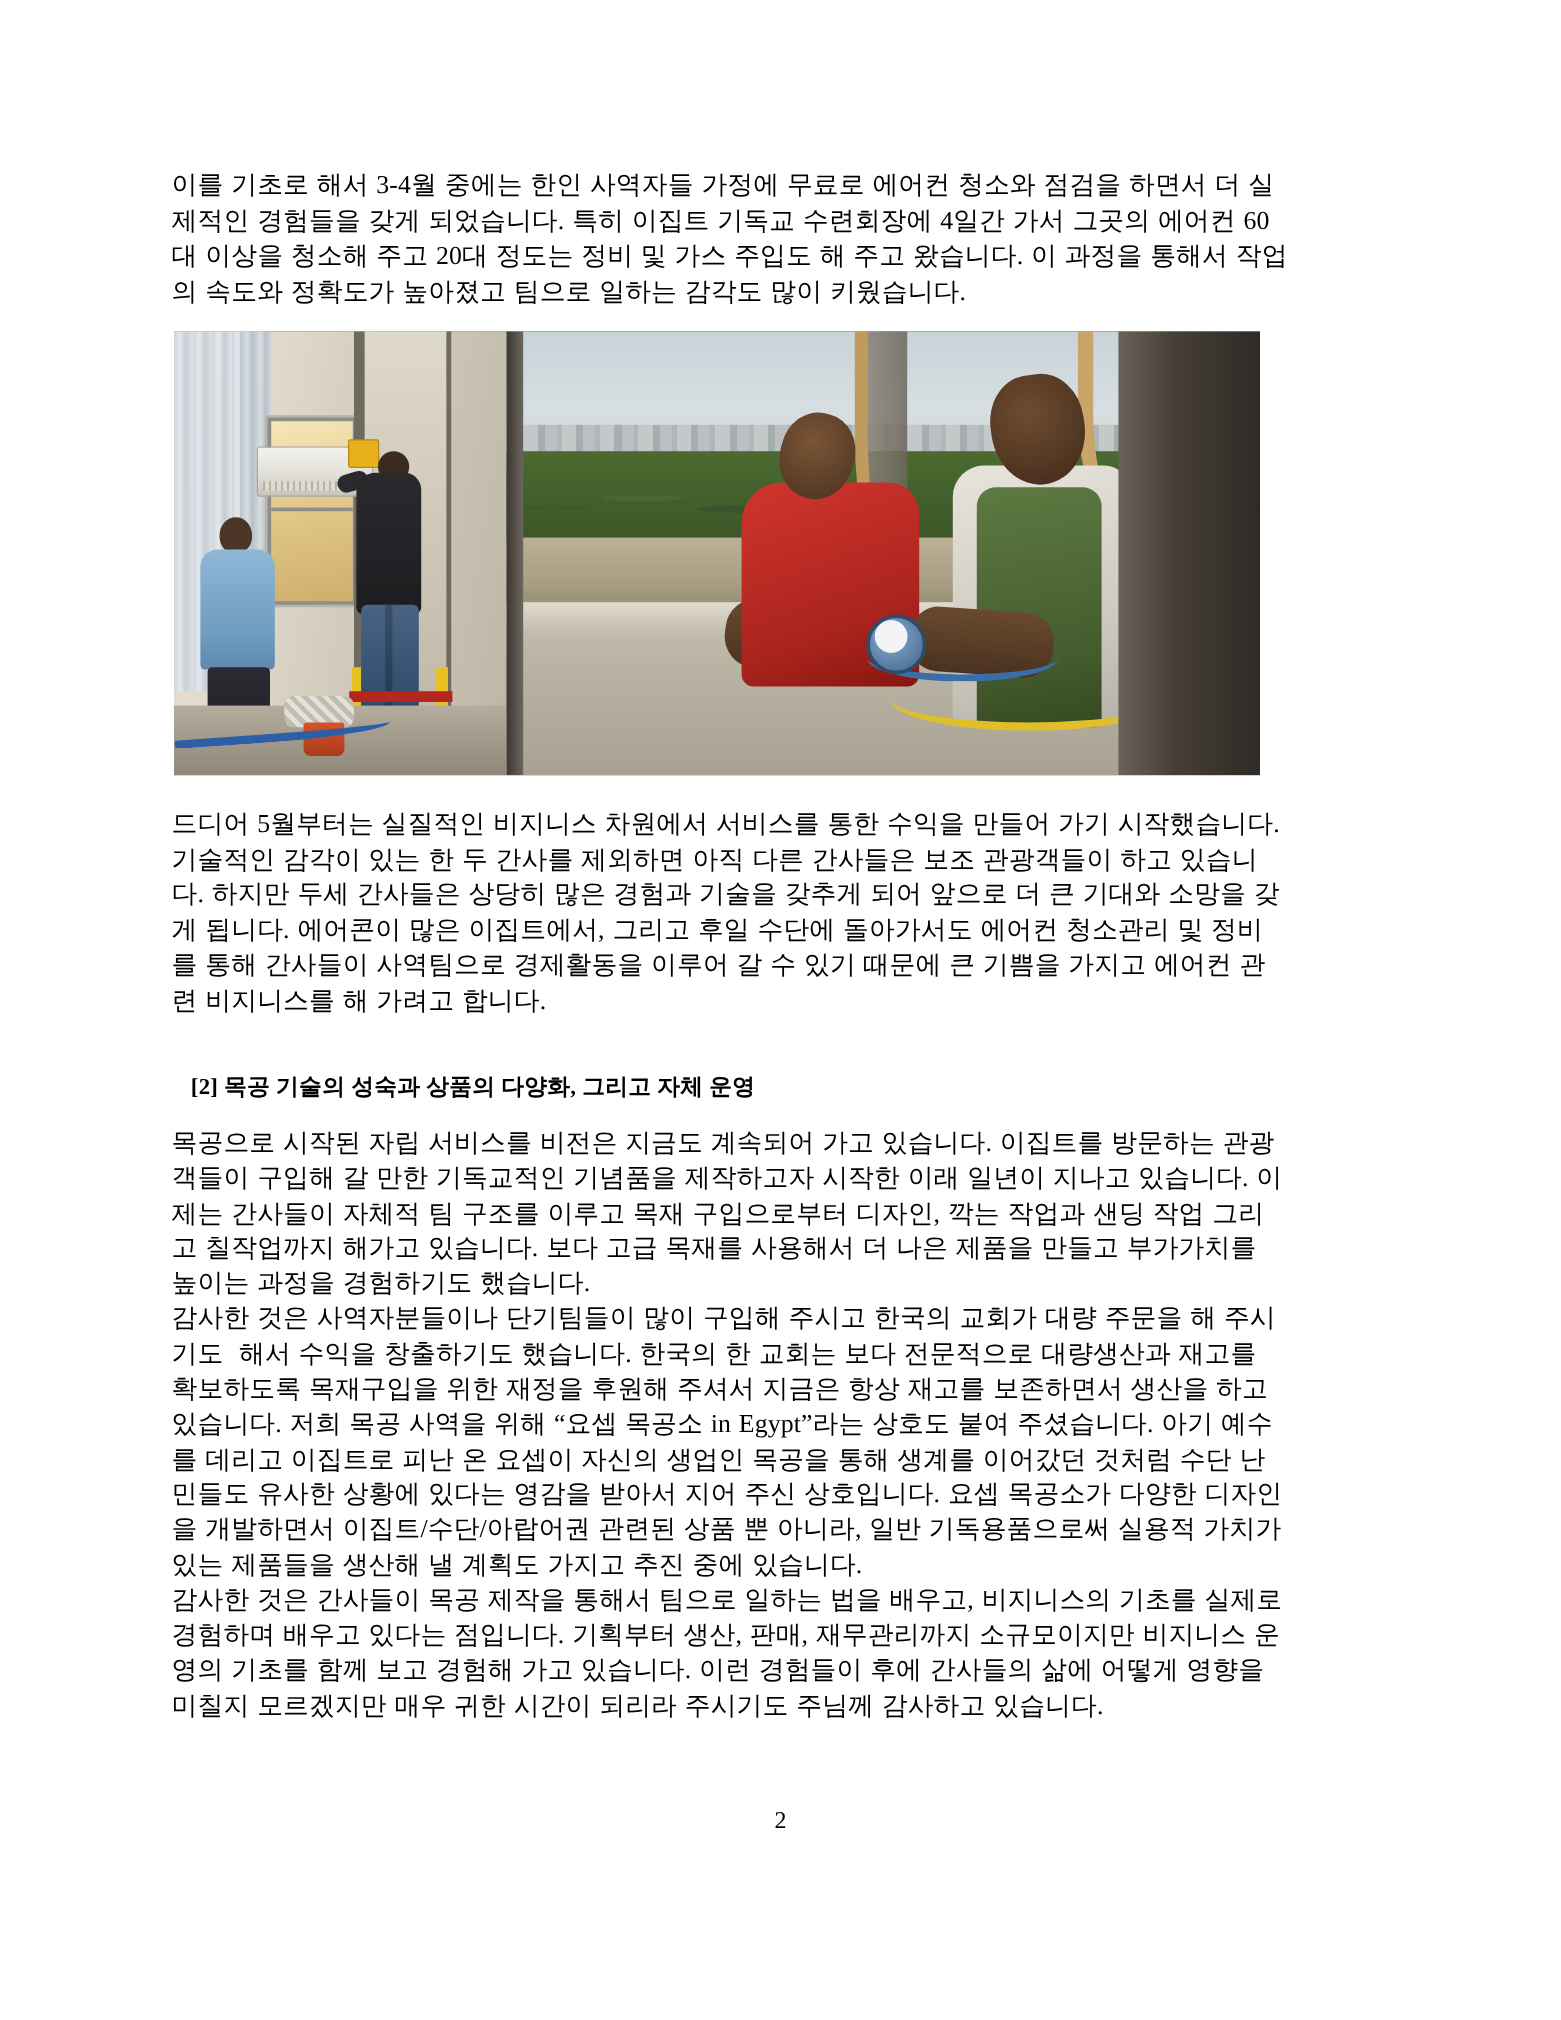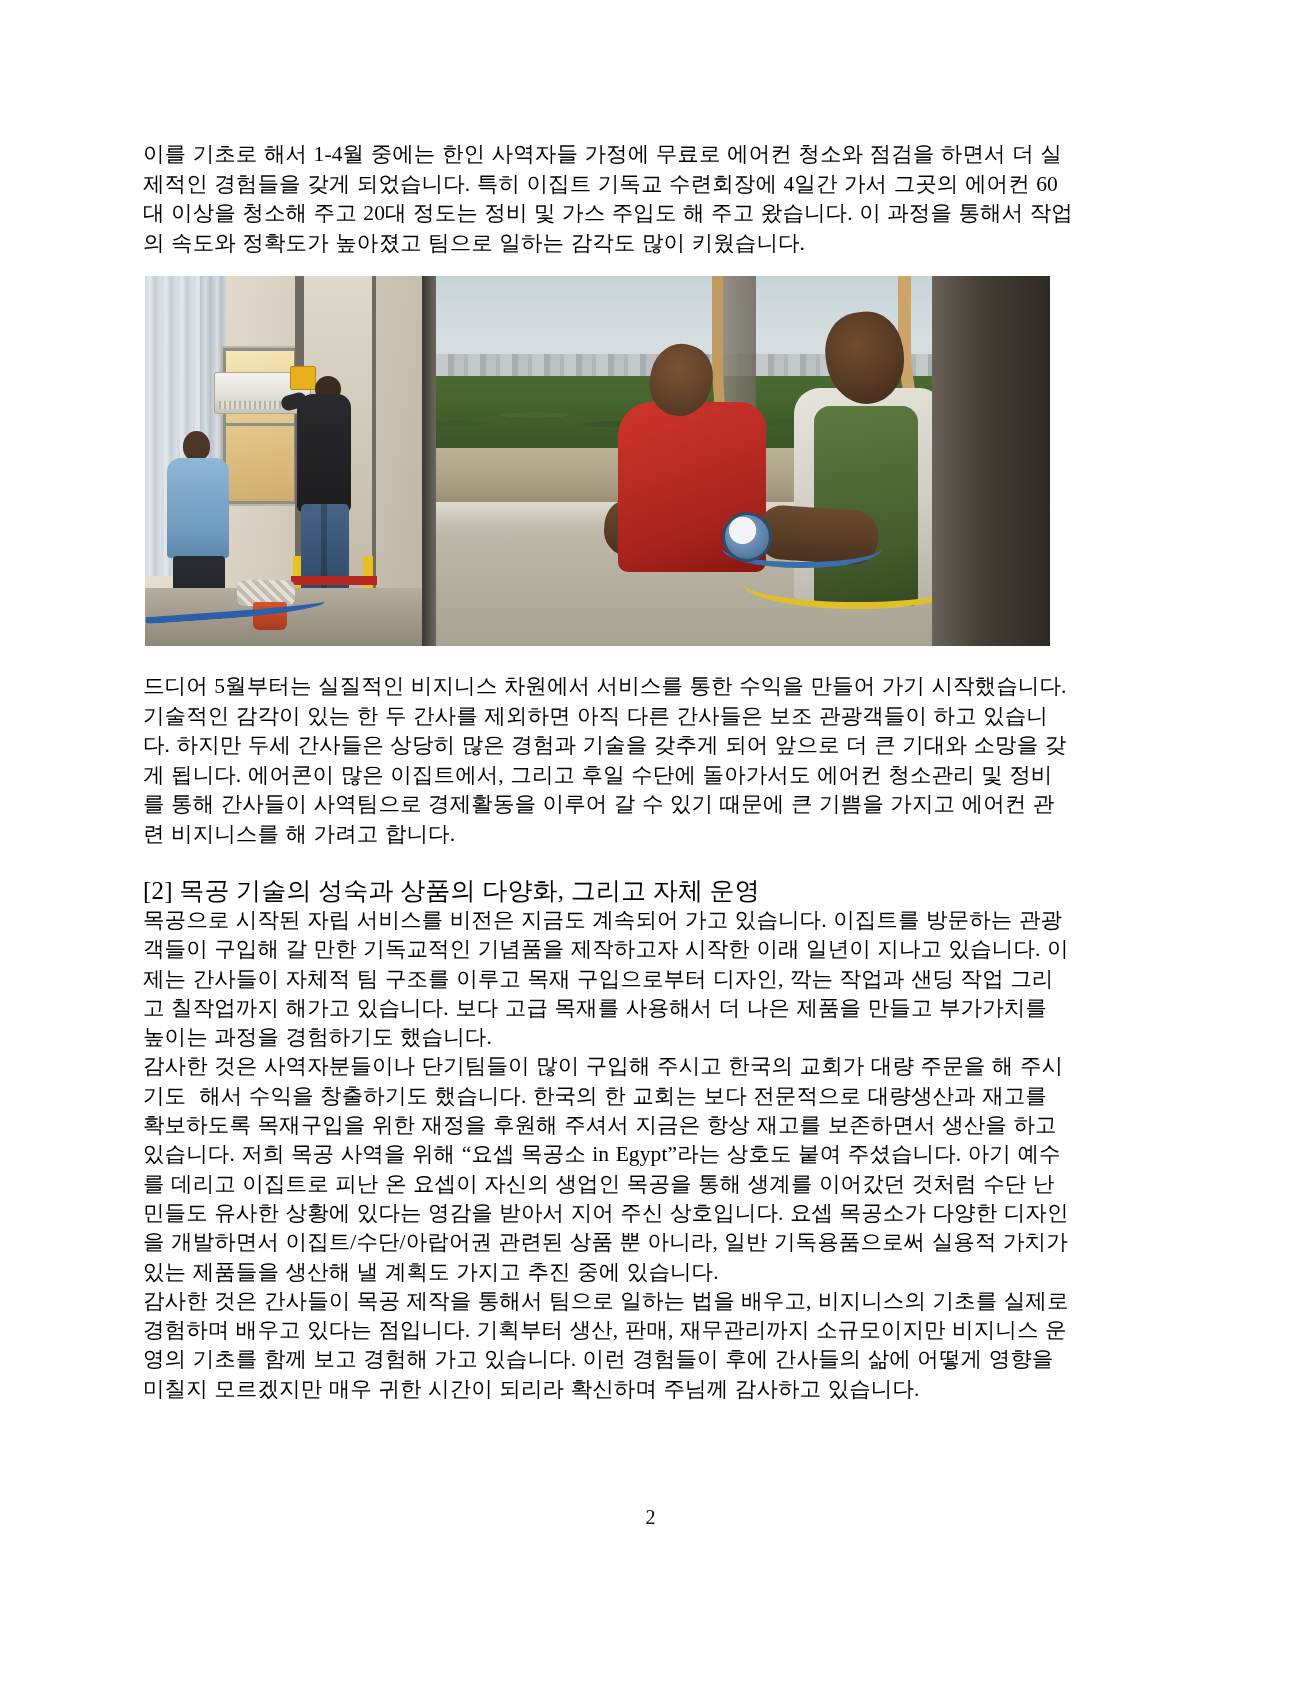--- a/index.html
+++ b/index.html
@@ -31,24 +31,24 @@
     line-height: 29.5px;
     letter-spacing: 0.1px;
     word-spacing: 1px;
     text-align: left;
     white-space: pre-wrap;
   }
   p.para.tight { line-height: 29.3px; }
   .spacer-md { height: 26px; }
 
   h2.heading {
-    margin: 0;
-    font-size: 25px;
+    margin: 16px;
+    font-size: 19px;
     line-height: 31px;
-    font-weight: normal;
+    font-weight: bold;
     letter-spacing: 0.2px;
   }
 
   
   .photo-strip {
     position: relative;
     width: 905px;
     height: 370px;
     margin: 18px 0 0 2px;
     display: flex;
@@ -321,21 +321,21 @@
     font-family: "Liberation Serif", serif;
   }
 </style>
 </head>
 <body>
 
 <div class="page">
 
   <div class="content">
 
-    <p class="para">이를 기초로 해서 1-4월 중에는 한인 사역자들 가정에 무료로 에어컨 청소와 점검을 하면서 더 실제적인 경험들을 갖게 되었습니다. 특히 이집트 기독교 수련회장에 4일간 가서 그곳의 에어컨 60대 이상을 청소해 주고 20대 정도는 정비 및 가스 주입도 해 주고 왔습니다. 이 과정을 통해서 작업의 속도와 정확도가 높아졌고 팀으로 일하는 감각도 많이 키웠습니다.</p>
+    <p class="para">이를 기초로 해서 3-4월 중에는 한인 사역자들 가정에 무료로 에어컨 청소와 점검을 하면서 더 실제적인 경험들을 갖게 되었습니다. 특히 이집트 기독교 수련회장에 4일간 가서 그곳의 에어컨 60대 이상을 청소해 주고 20대 정도는 정비 및 가스 주입도 해 주고 왔습니다. 이 과정을 통해서 작업의 속도와 정확도가 높아졌고 팀으로 일하는 감각도 많이 키웠습니다.</p>
 
     <div class="photo-strip">
 
       <div class="photo photo-left">
         <div class="pl-wall"></div>
         <div class="pl-curtain"></div>
         <div class="pl-curtain2"></div>
         <div class="pl-window"></div>
         <div class="pl-doorframe"></div>
         <div class="pl-door"></div>
@@ -393,19 +393,19 @@
     <p class="para">드디어 5월부터는 실질적인 비지니스 차원에서 서비스를 통한 수익을 만들어 가기 시작했습니다. 기술적인 감각이 있는 한 두 간사를 제외하면 아직 다른 간사들은 보조 관광객들이 하고 있습니다. 하지만 두세 간사들은 상당히 많은 경험과 기술을 갖추게 되어 앞으로 더 큰 기대와 소망을 갖게 됩니다. 에어콘이 많은 이집트에서, 그리고 후일 수단에 돌아가서도 에어컨 청소관리 및 정비를 통해 간사들이 사역팀으로 경제활동을 이루어 갈 수 있기 때문에 큰 기쁨을 가지고 에어컨 관련 비지니스를 해 가려고 합니다.</p>
 
     <div class="spacer-md"></div>
 
     <h2 class="heading">[2] 목공 기술의 성숙과 상품의 다양화, 그리고 자체 운영</h2>
 
     <p class="para tight">목공으로 시작된 자립 서비스를 비전은 지금도 계속되어 가고 있습니다. 이집트를 방문하는 관광객들이 구입해 갈 만한 기독교적인 기념품을 제작하고자 시작한 이래 일년이 지나고 있습니다. 이제는 간사들이 자체적 팀 구조를 이루고 목재 구입으로부터 디자인, 깍는 작업과 샌딩 작업 그리고 칠작업까지 해가고 있습니다. 보다 고급 목재를 사용해서 더 나은 제품을 만들고 부가가치를 높이는 과정을 경험하기도 했습니다.</p>
 
     <p class="para tight">감사한 것은 사역자분들이나 단기팀들이 많이 구입해 주시고 한국의 교회가 대량 주문을 해 주시기도  해서 수익을 창출하기도 했습니다. 한국의 한 교회는 보다 전문적으로 대량생산과 재고를 확보하도록 목재구입을 위한 재정을 후원해 주셔서 지금은 항상 재고를 보존하면서 생산을 하고 있습니다. 저희 목공 사역을 위해 “요셉 목공소 in Egypt”라는 상호도 붙여 주셨습니다. 아기 예수를 데리고 이집트로 피난 온 요셉이 자신의 생업인 목공을 통해 생계를 이어갔던 것처럼 수단 난민들도 유사한 상황에 있다는 영감을 받아서 지어 주신 상호입니다. 요셉 목공소가 다양한 디자인을 개발하면서 이집트/수단/아랍어권 관련된 상품 뿐 아니라, 일반 기독용품으로써 실용적 가치가 있는 제품들을 생산해 낼 계획도 가지고 추진 중에 있습니다.</p>
 
-    <p class="para tight">감사한 것은 간사들이 목공 제작을 통해서 팀으로 일하는 법을 배우고, 비지니스의 기초를 실제로 경험하며 배우고 있다는 점입니다. 기획부터 생산, 판매, 재무관리까지 소규모이지만 비지니스 운영의 기초를 함께 보고 경험해 가고 있습니다. 이런 경험들이 후에 간사들의 삶에 어떻게 영향을 미칠지 모르겠지만 매우 귀한 시간이 되리라 확신하며 주님께 감사하고 있습니다.</p>
+    <p class="para tight">감사한 것은 간사들이 목공 제작을 통해서 팀으로 일하는 법을 배우고, 비지니스의 기초를 실제로 경험하며 배우고 있다는 점입니다. 기획부터 생산, 판매, 재무관리까지 소규모이지만 비지니스 운영의 기초를 함께 보고 경험해 가고 있습니다. 이런 경험들이 후에 간사들의 삶에 어떻게 영향을 미칠지 모르겠지만 매우 귀한 시간이 되리라 주시기도 주님께 감사하고 있습니다.</p>
 
   </div>
 
   <div class="page-number">2</div>
 
 </div>
 
 </body></html>

